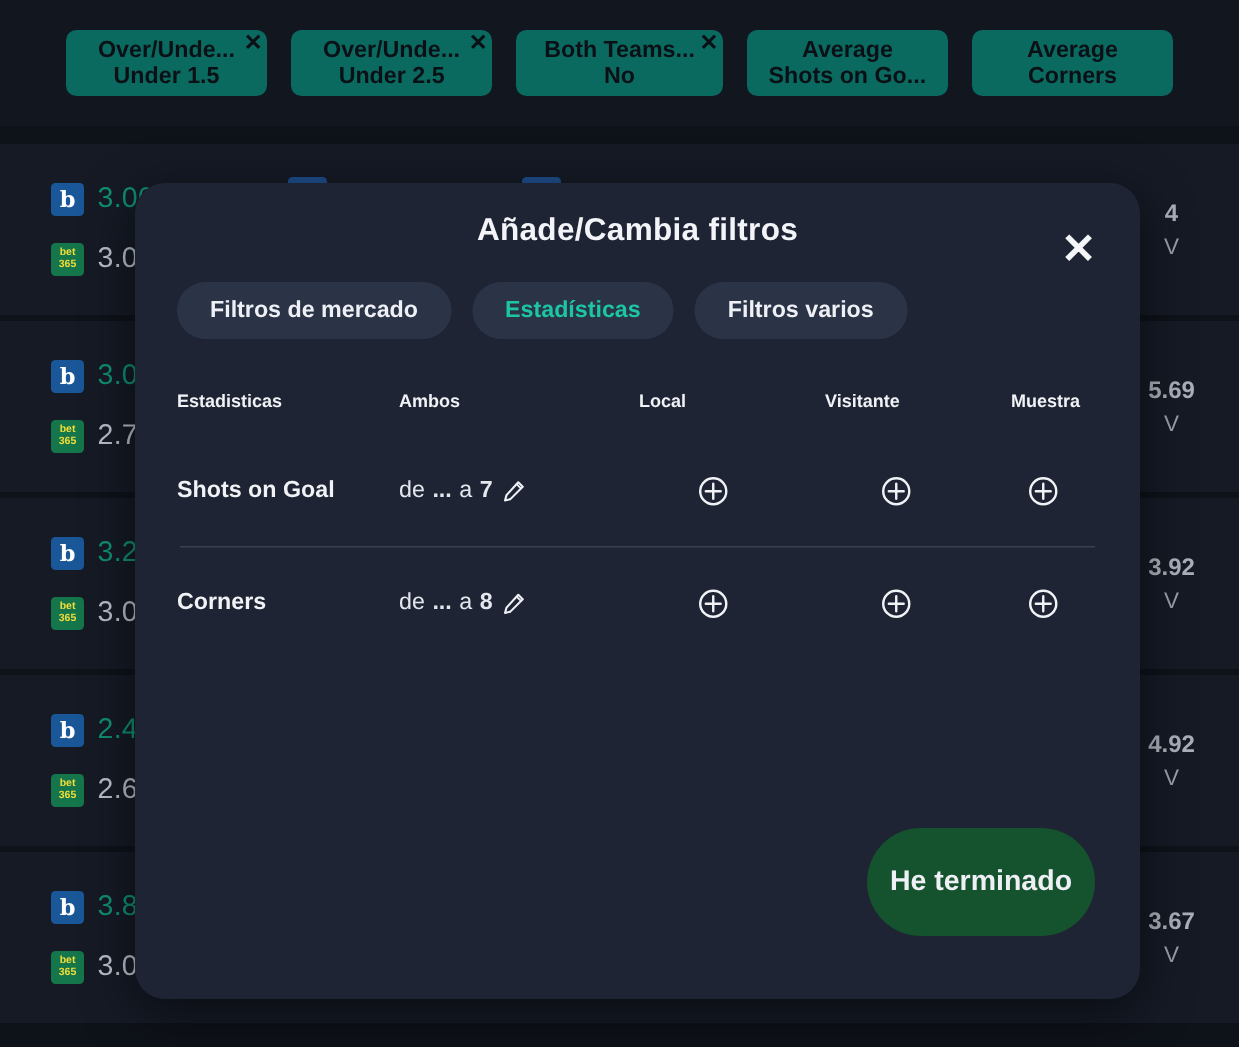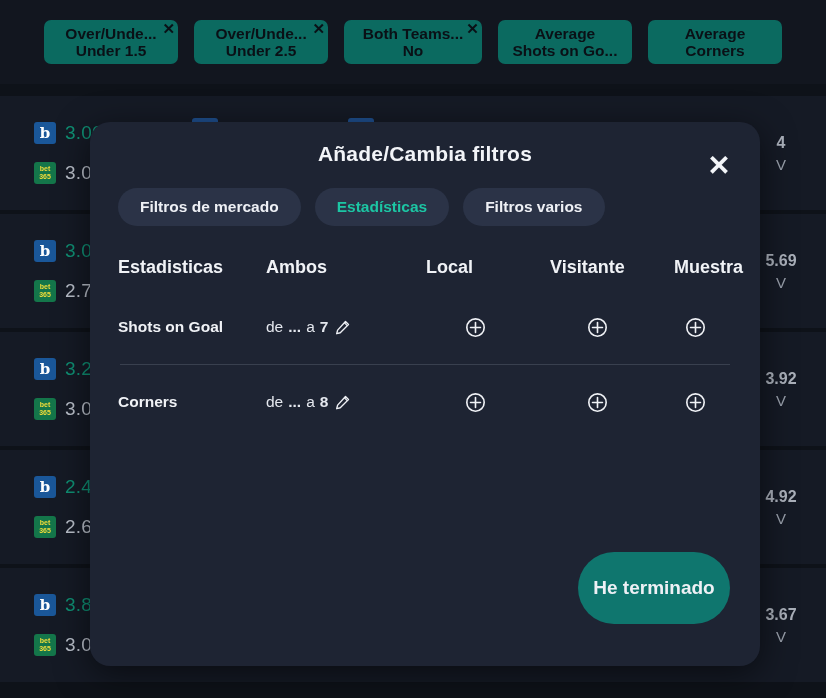--- a/index.html
+++ b/index.html
@@ -248,21 +248,21 @@
     right: 28px;
   }
 
   .st-row {
     display: flex;
     align-items: center;
   }
 
   .st-head {
     height: 46px;
-    font-size: 18px;
+    font-size: 12px;
     font-weight: 700;
     color: #f0f2f6;
   }
 
   .st-body {
     height: 74px;
   }
 
   .st-div {
     height: 1px;
@@ -318,21 +318,21 @@
     cursor: pointer;
   }
 
   
   .done-btn {
     position: absolute;
     right: 30px;
     bottom: 42px;
     width: 152px;
     height: 72px;
-    background: #0f766e;
+    background: #14532d;
     border: none;
     border-radius: 36px;
     color: #eef0f5;
     font-family: "Liberation Sans", sans-serif;
     font-size: 19px;
     font-weight: 700;
     line-height: 1.15;
     cursor: pointer;
   }
 </style>

